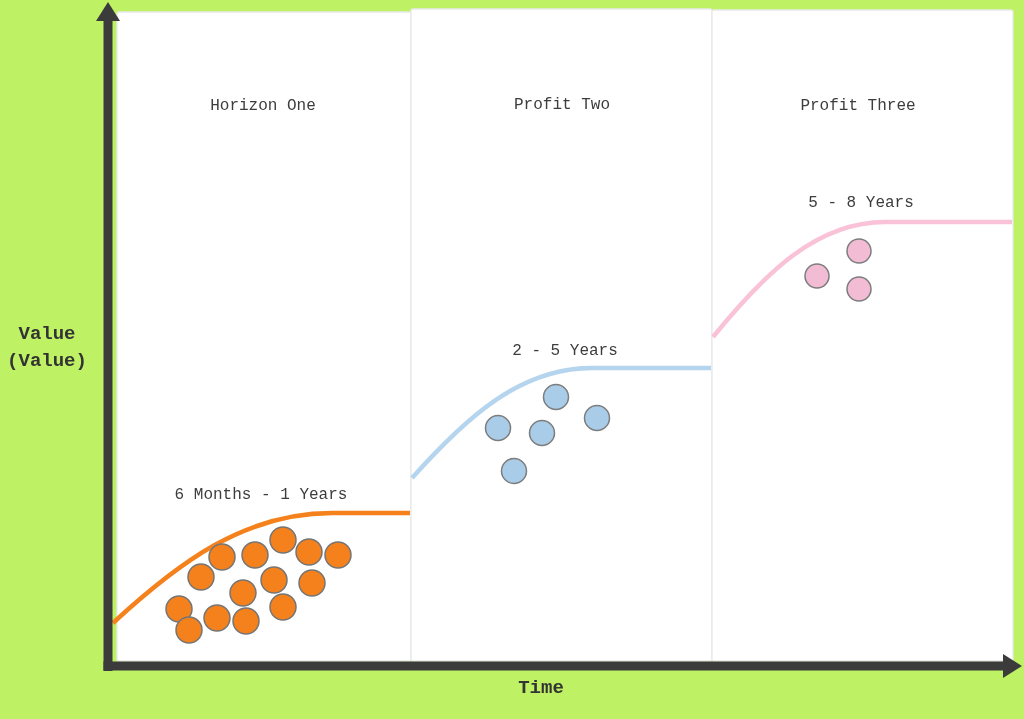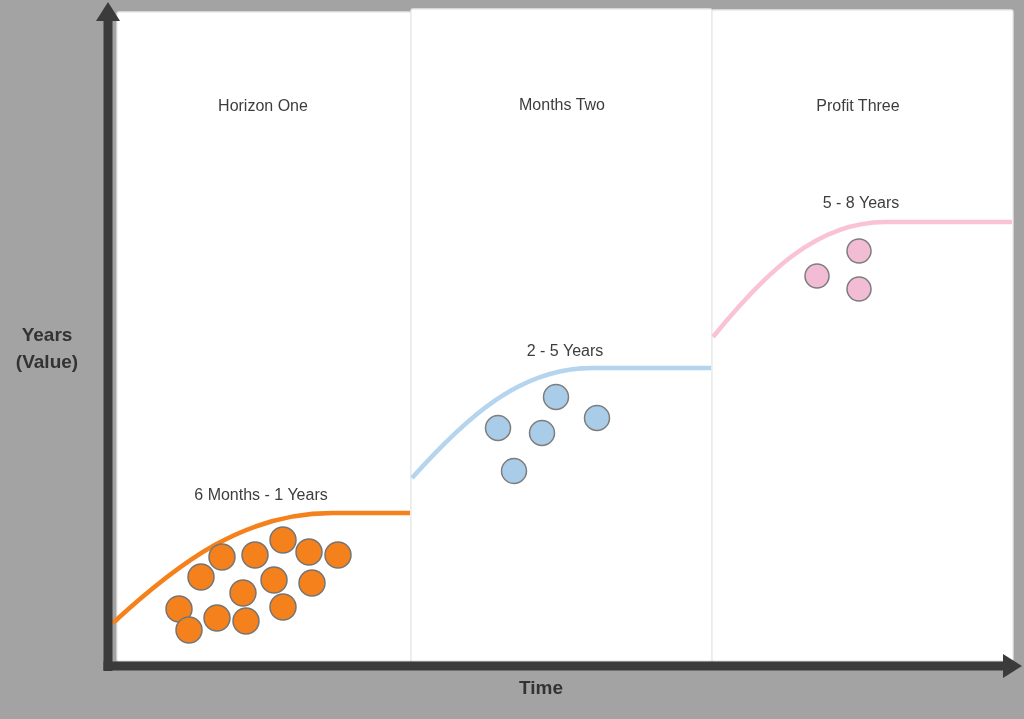--- a/index.html
+++ b/index.html
@@ -1,18 +1,18 @@
 <!DOCTYPE html>
 <html><head>
 <meta charset="utf-8">
 <style>
   html,body { margin:0; padding:0; background:#ffffff; }
   #stage {
-    position:relative; width:1024px; height:719px; background:#a3a3a3;
-    font-family:Liberation Sans, sans-serif; color:#3c3c3c; overflow:hidden;
+    position:relative; width:1024px; height:719px; background:#bef264;
+    font-family:Liberation Mono, monospace; color:#3c3c3c; overflow:hidden;
   }
   #chart-svg { position:absolute; left:0; top:0; width:1024px; height:719px; }
   .hlabel {
     position:absolute; transform:translate(-50%,-50%);
     font-size:16px; white-space:nowrap; color:#3d3d3d;
   }
   .axis-label { position:absolute; font-weight:bold; font-size:19px; color:#333333; }
   #value-label { left:0px; top:321px; width:94px; text-align:center; line-height:27px; }
   #time-label  { left:541px; top:688px; transform:translate(-50%,-50%); }
 </style>
@@ -68,26 +68,26 @@
         <rect class="axis-shape" x="103.5" y="18" width="9" height="653" fill="#3b3b3b"></rect>
       </g>
       <g>
         <rect class="axis-shape" x="103.5" y="661.5" width="901" height="9" fill="#3b3b3b"></rect>
         <polygon class="axis-shape" points="1022,666 1003,654 1003,678" fill="#3b3b3b"></polygon>
       </g>
     </g>
   </svg>
 
   <div class="hlabel" style="left:263px; top:106px;">Horizon One</div>
-  <div class="hlabel" style="left:562px; top:105px;">Months Two</div>
+  <div class="hlabel" style="left:562px; top:105px;">Profit Two</div>
   <div class="hlabel" style="left:858px; top:106px;">Profit Three</div>
 
   <div class="hlabel" style="left:261px; top:495px;">6 Months - 1 Years</div>
   <div class="hlabel" style="left:565px; top:351px;text-align:center;">2 - 5 Years</div>
   <div class="hlabel" style="left:861px; top:203px;">5 - 8 Years</div>
 
   <div id="value-label" class="axis-label">
-    <div>Years</div>
+    <div>Value</div>
     <div>(Value)</div>
   </div>
   <div id="time-label" class="axis-label">Time</div>
 
 </div>
 
 </body></html>

